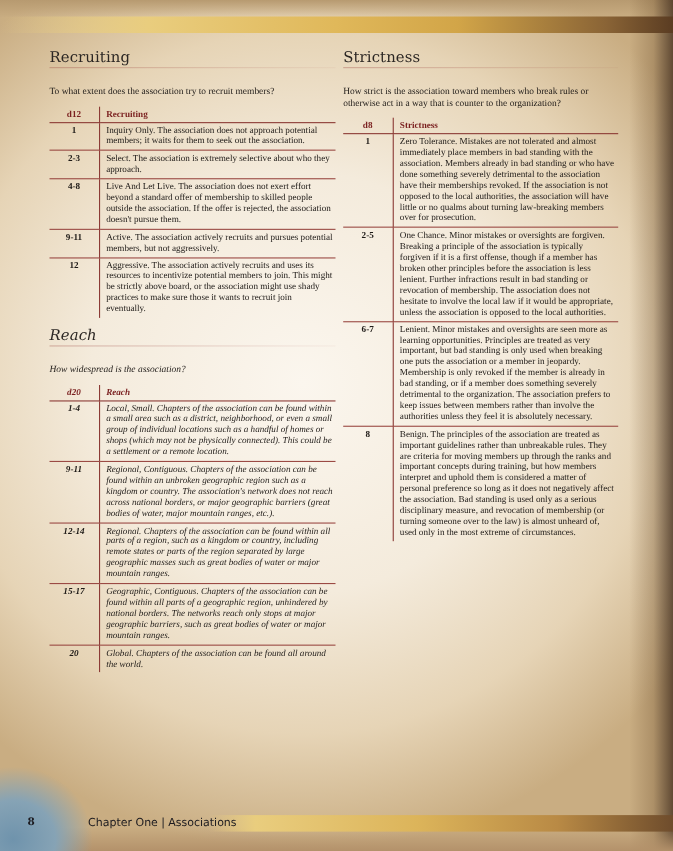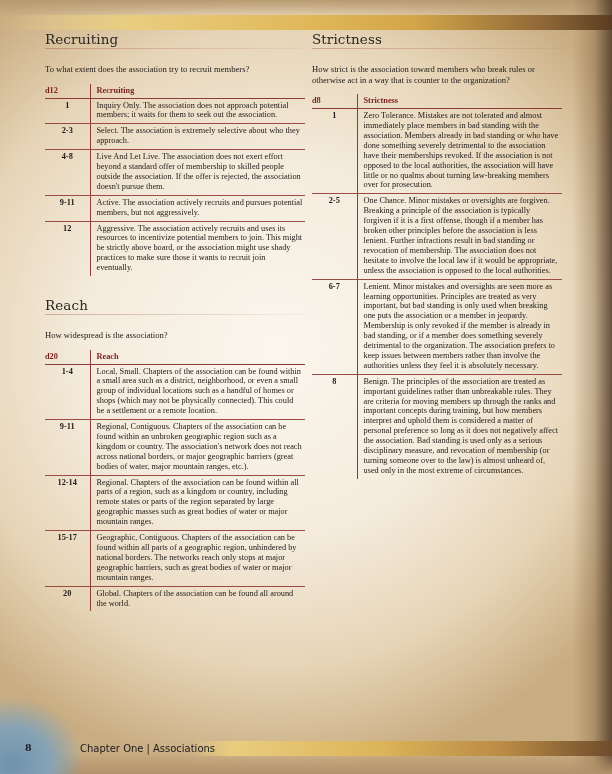--- a/index.html
+++ b/index.html
@@ -32,21 +32,21 @@
     }
     .edge-bottom {
       position: absolute; bottom: 0; left: 0; right: 0; height: 22px;
       background: linear-gradient(to top, #b3916a, rgba(179,145,106,0));
     }
     .blue-splash {
       position: absolute; left: 0; bottom: 0; width: 120px; height: 110px;
       background: radial-gradient(ellipse 80% 80% at 10% 90%, #6f93ac 0%, #86a3b5 40%, rgba(134,163,181,0) 75%);
     }
 
-    .col { position: absolute; top: 31px; }
+    .col { position: absolute; top: 44px; }
     .col-left { left: 45px; width: 260px; }
     .col-right { left: 312px; width: 250px; }
 
     h2.section {
       font-family: "DejaVu Serif", "Liberation Serif", serif;
       font-weight: normal;
       font-size: 13.5px;
       color: #2b2623;
       letter-spacing: 0.1px;
       line-height: 16px;
@@ -71,37 +71,37 @@
       color: #1e1a17;
       margin-top: 9px;
     }
     table.roll th {
       color: #7a1f1f;
       font-weight: bold;
       text-align: left;
       padding: 2px 0 2px 6px;
       border-bottom: 1px solid #8c3b36;
     }
-    table.roll th.die { text-align: left; padding-left: 0; }
+    table.roll th.die { text-align: center; padding-left: 0; }
     table.roll td {
       vertical-align: top;
       padding: 2px 4px 3px 6px;
       border-bottom: 1px solid #9b4a44;
     }
     table.roll td.die {
       text-align: center;
       padding-left: 0; padding-right: 0;
       font-weight: bold;
       white-space: nowrap;
     }
     table.roll tr:last-child td { border-bottom: none; }
     table.roll .die { width: 45px; border-right: 1px solid #8c3b36; }
     table.roll td.desc { padding-right: 2px; }
 
-    .reach { position: absolute; top: 297px; left: 45px; width: 260px; }
+    .reach { position: absolute; top: 297px; left: 45px; width: 260px; font-style: italic; }
 
     .footer {
       position: absolute; top: 742px; left: 0; width: 612px; height: 14px;
       font-family: "DejaVu Sans", "Liberation Sans", sans-serif;
     }
     .page-num {
       position: absolute; left: 25px; top: 0;
       font-family: "DejaVu Serif", serif;
       font-weight: bold; font-size: 9.5px; color: #1b1a1f;
     }

